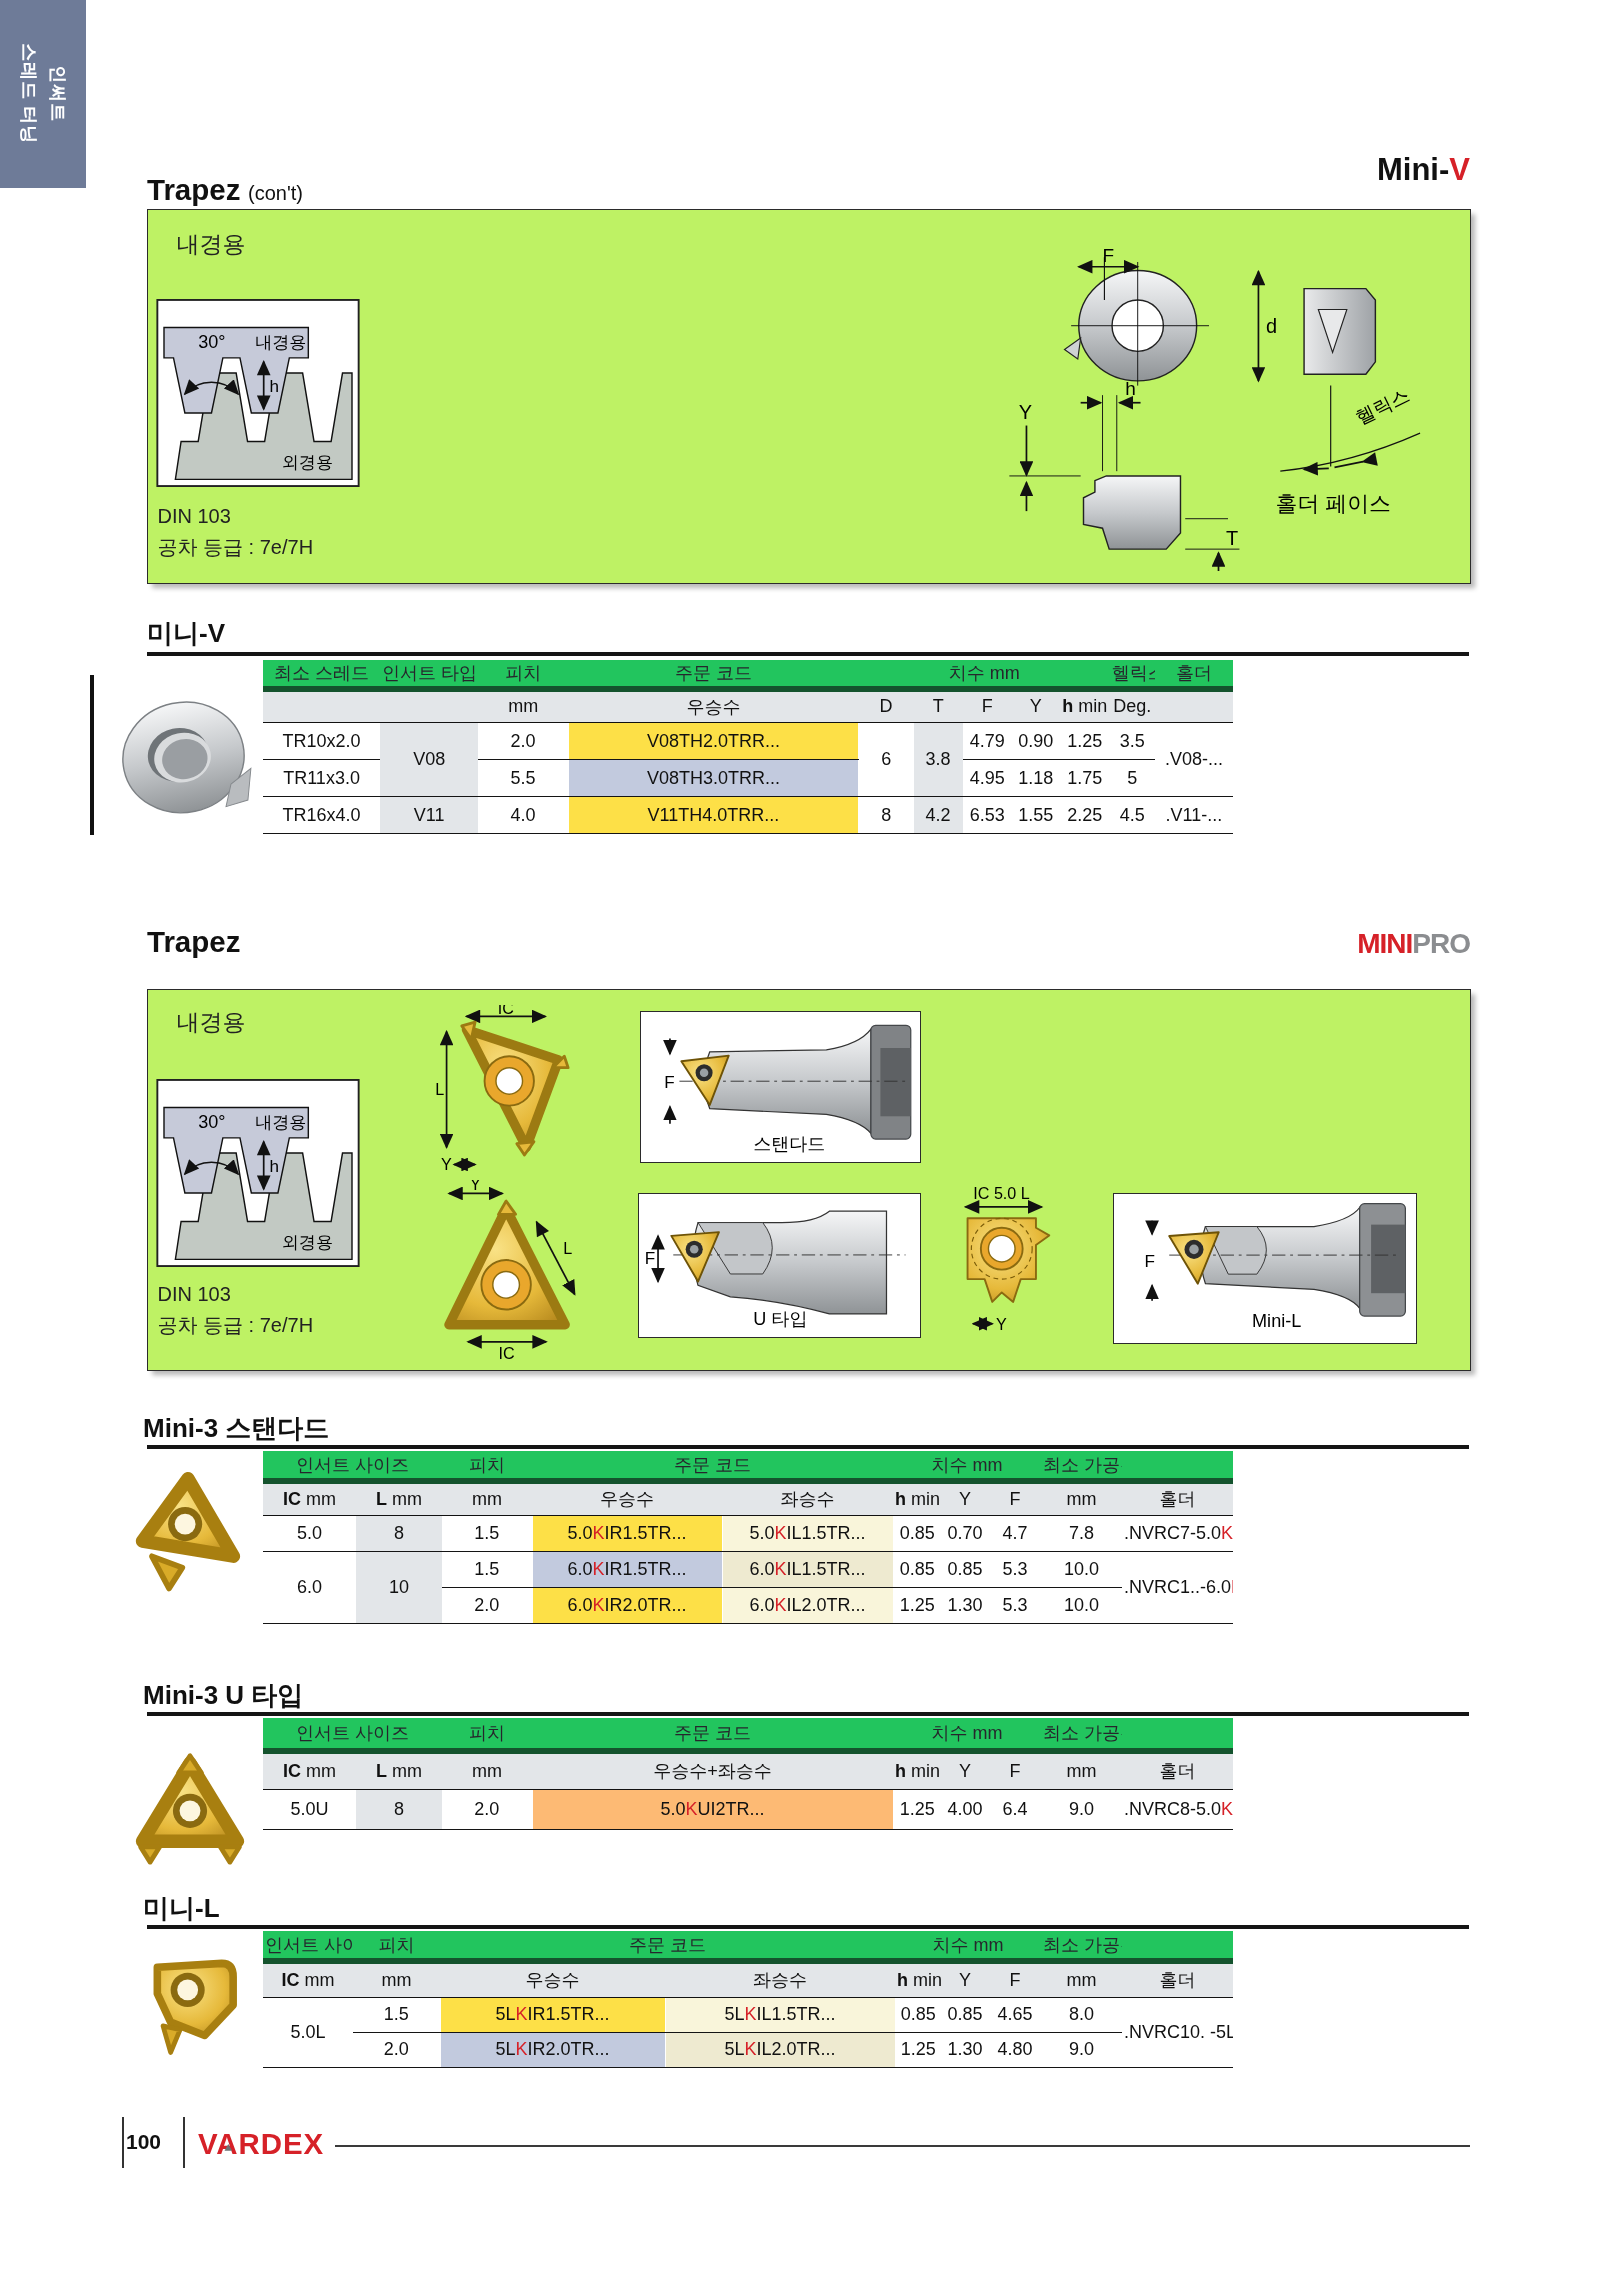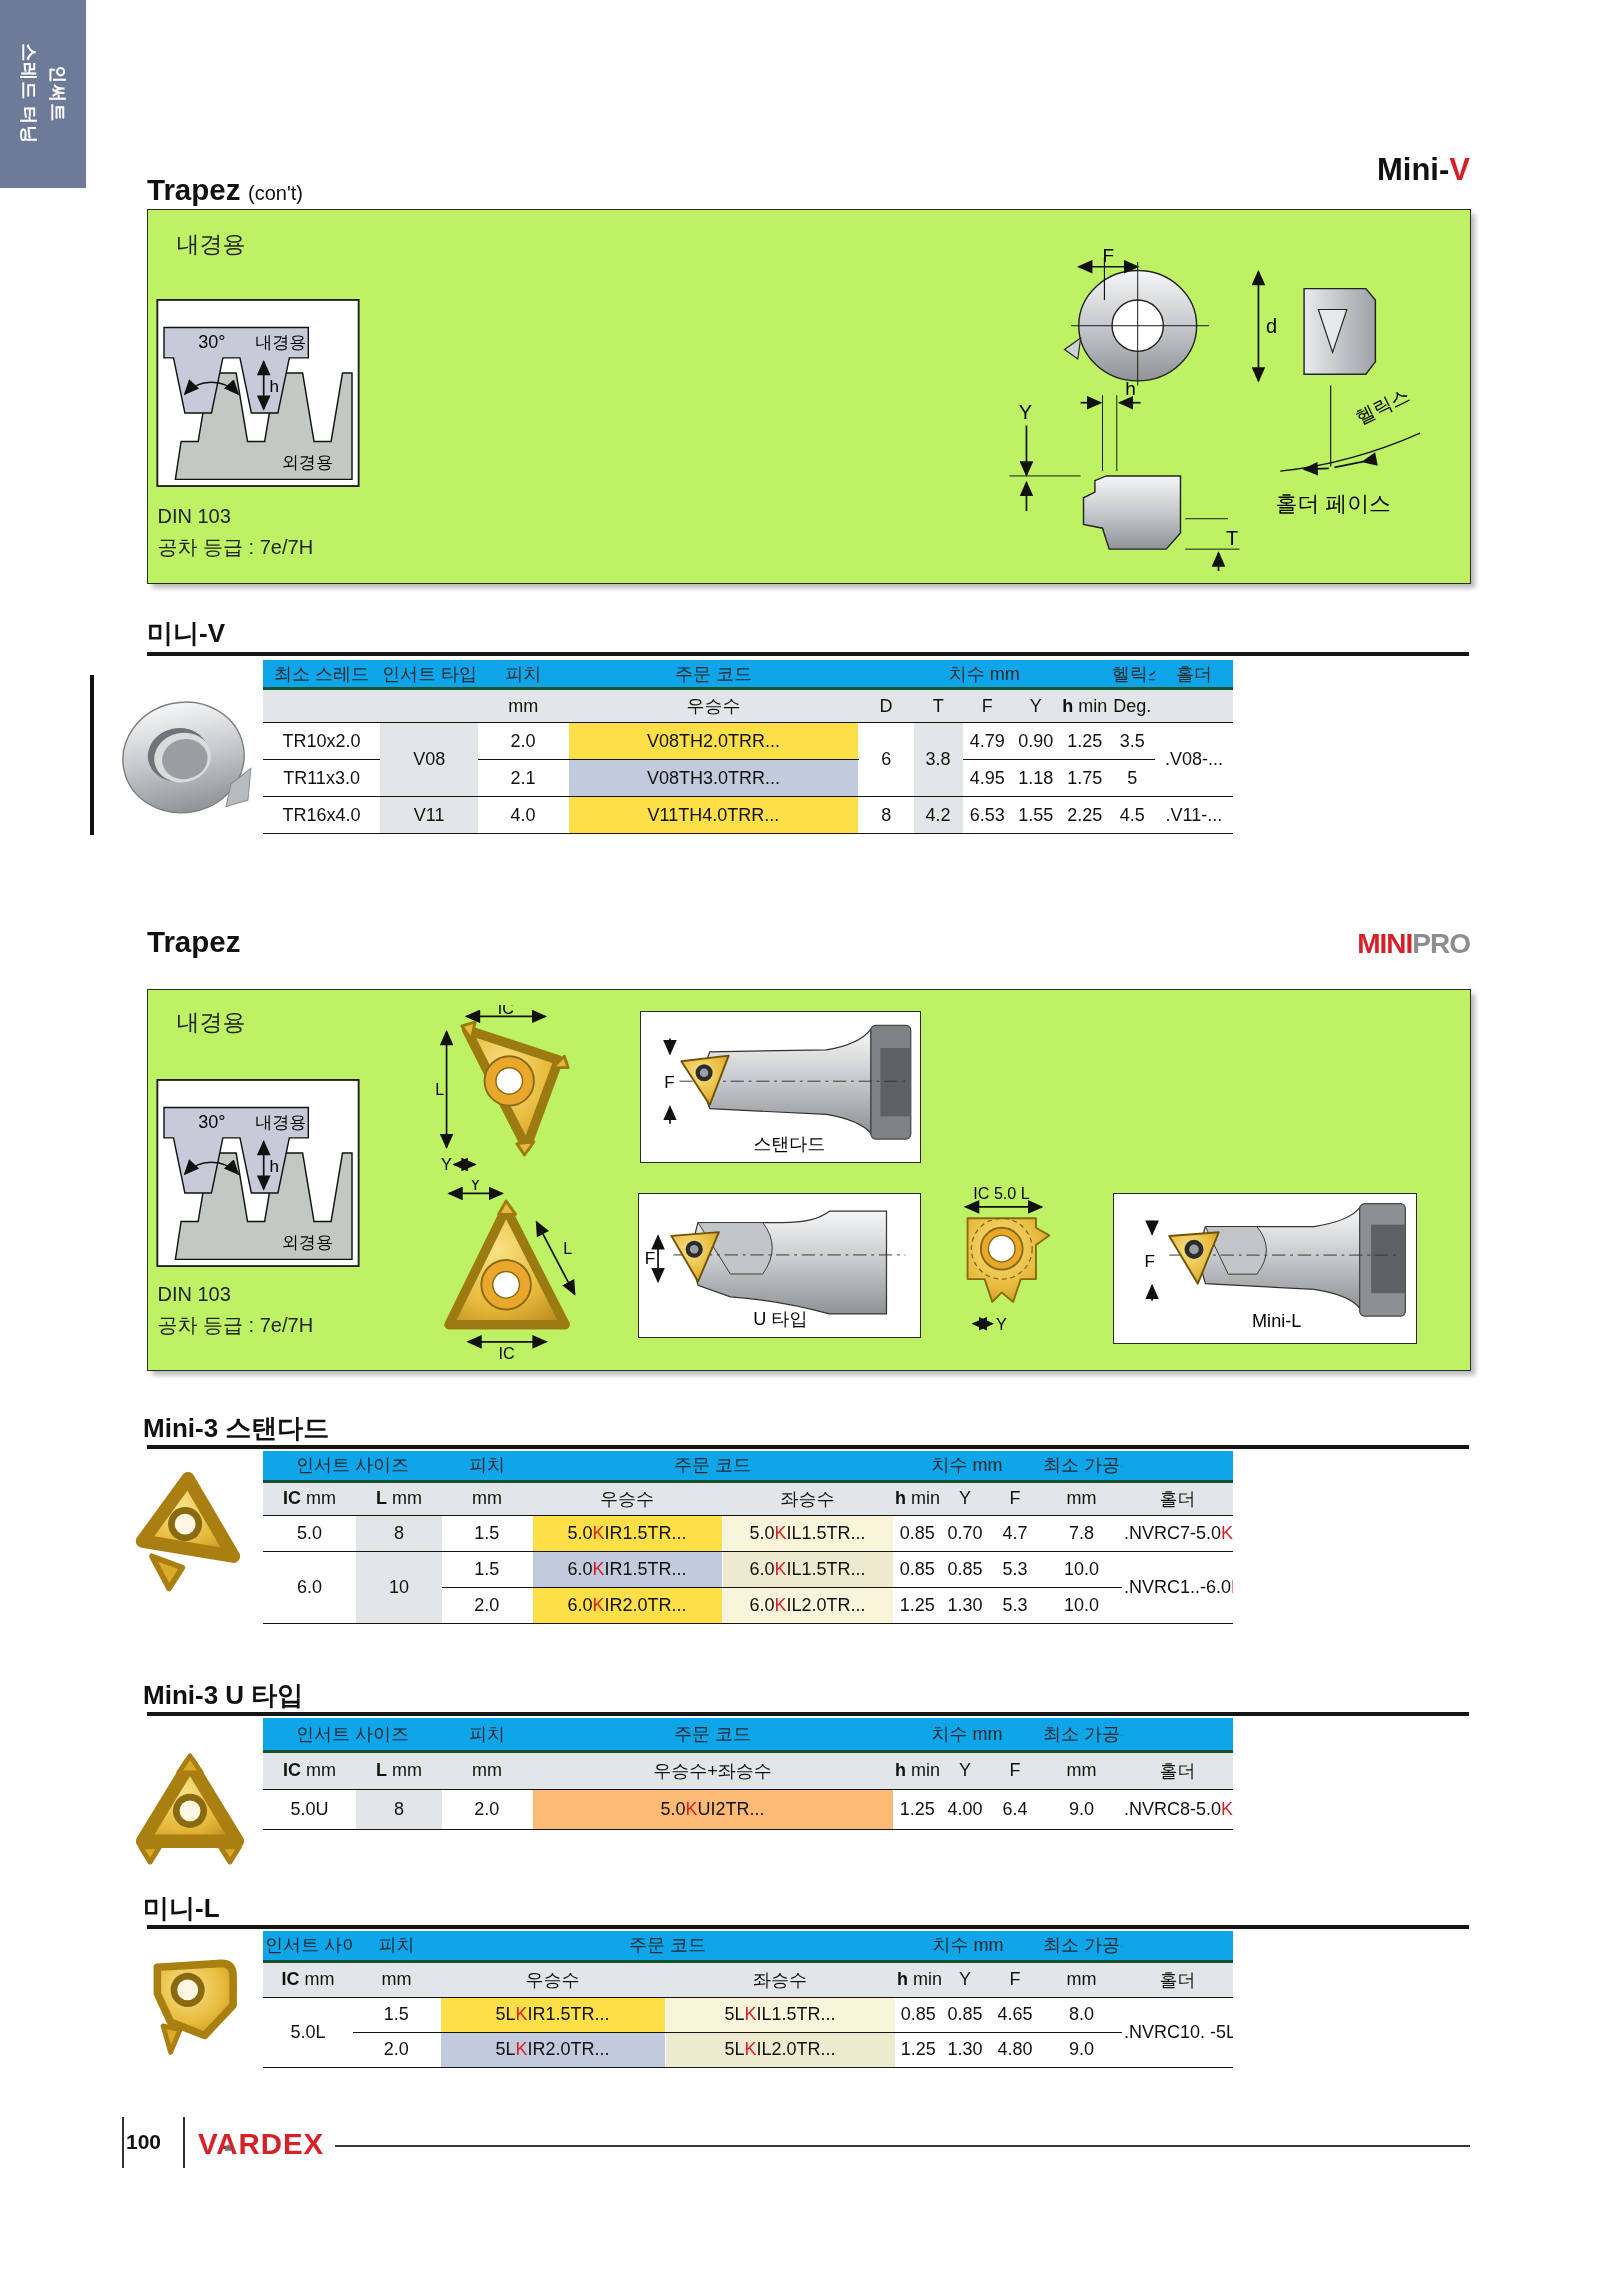--- a/index.html
+++ b/index.html
@@ -23,21 +23,21 @@
   
   .dbox{position:absolute;background:#bef264;border:1.9px solid #2b2b2b;
         box-shadow:4.8px 4.8px 4.8px rgba(0,0,0,.28)}
   .dbox-label{position:absolute;font-size:23px;color:#222}
   .din{position:absolute;font-size:20px;color:#222}
   .innerbox{position:absolute;background:#fff;border:1.9px solid #2b2b2b}
   
   .tbl{position:absolute;border-collapse:collapse;table-layout:fixed;font-size:18px;color:#111}
   .tbl th,.tbl td{text-align:center;vertical-align:middle;padding:0 1.9px;font-weight:400;
         white-space:nowrap;overflow:hidden}
-  .tbl .g1 th{background:#0ea5e9;color:#26262c;border-bottom:3px solid #14532d}
+  .tbl .g1 th{background:#22c55e;color:#26262c;border-bottom:6px solid #14532d}
   .tbl .g2 th{background:#e3e6e9;border-bottom:1.9px solid #111}
   .tbl td{background:#fff;border-bottom:1.9px solid #141414}
   .cg{background:#e3e6e9 !important}
   .band{background:#e3e6e9}
   td.peri{background:#fde047;border-left:1.9px solid #fff;border-right:1.9px solid #fff}
   td.peri.band{background:#c2cade}
   td.cream{background:#f9f5da;border-right:1.9px solid #fff}
   td.cream.band{background:#eeead0}
   td.pink{background:#fdba74;border-left:1.9px solid #fff;border-right:1.9px solid #fff}
   .bld{font-weight:700}
@@ -208,21 +208,21 @@
       <td rowspan="2">6</td>
       <td rowspan="2" class="cg">3.8</td>
       <td>4.79</td>
       <td>0.90</td>
       <td>1.25</td>
       <td>3.5</td>
       <td rowspan="2">.V08-...</td>
     </tr>
     <tr style="height:37px">
       <td class="band">TR11x3.0</td>
-      <td class="band">2.1</td>
+      <td class="band">5.5</td>
       <td class="peri band">V08TH3.0TRR...</td>
       <td class="band">4.95</td>
       <td class="band">1.18</td>
       <td class="band">1.75</td>
       <td class="band">5</td>
     </tr>
     <tr style="height:37px">
       <td>TR16x4.0</td>
       <td class="cg">V11</td>
       <td>4.0</td>

